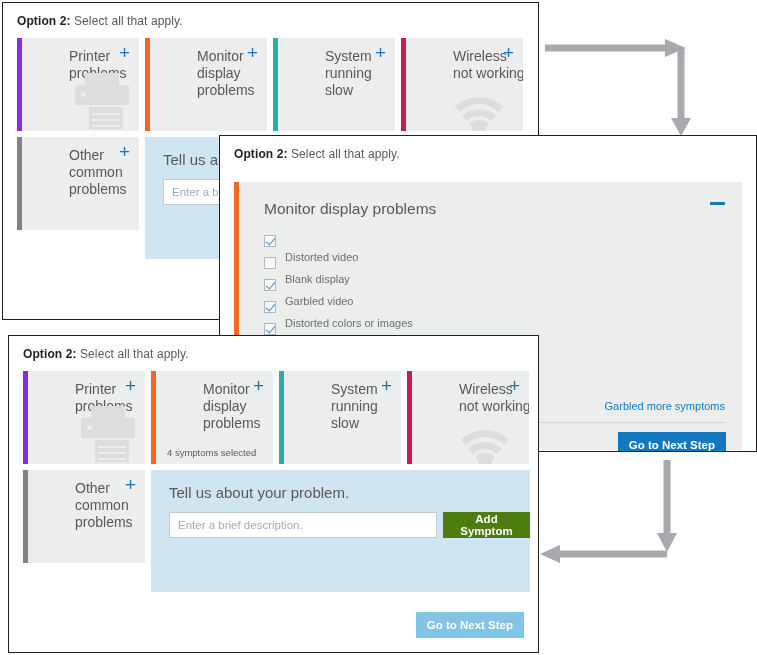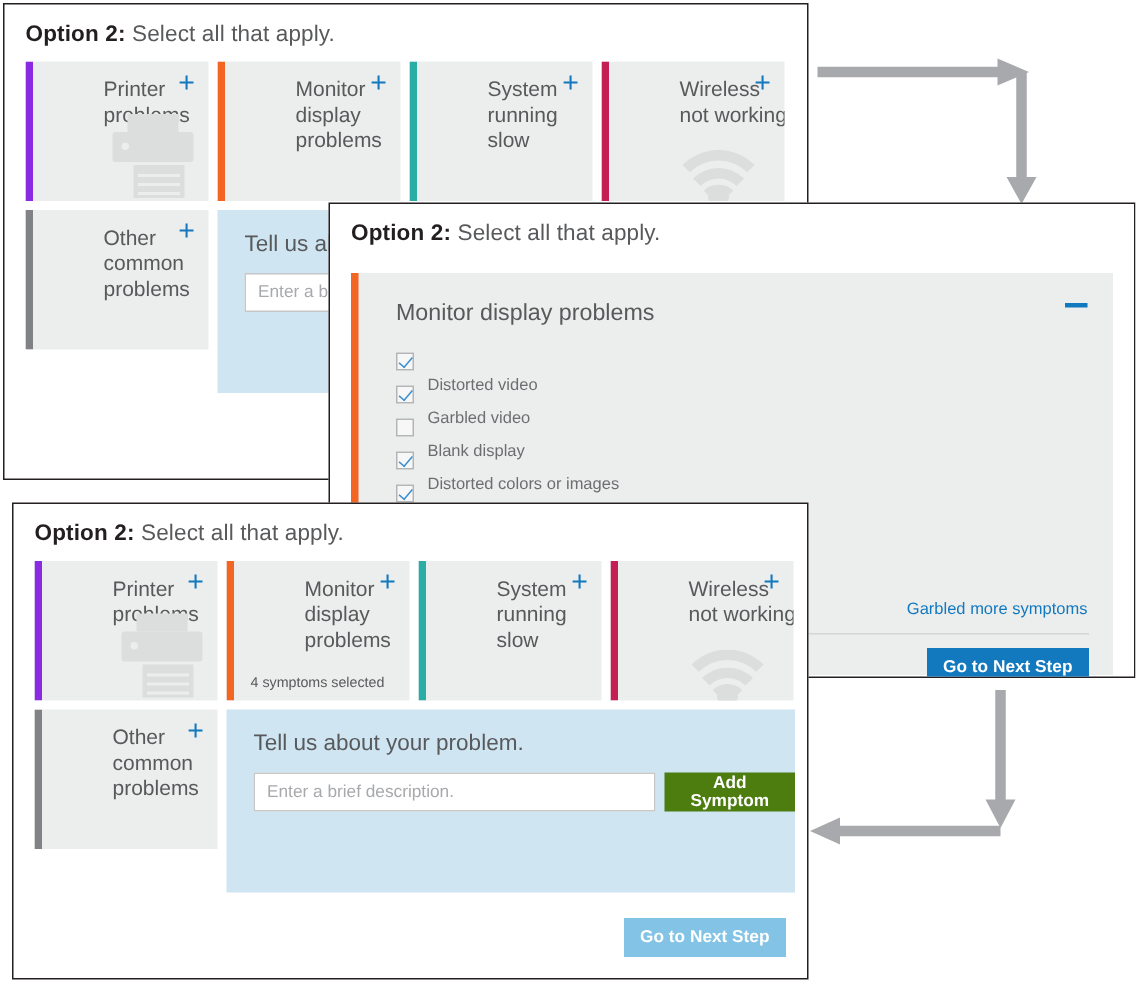--- a/index.html
+++ b/index.html
@@ -15,21 +15,21 @@
 
   
   .panel {
     position: absolute;
     background: #ffffff;
     border: 1px solid #231f20;
     overflow: hidden;
   }
 
   .panel-title {
-    font-size: 15px;
+    font-size: 12px;
     color: #4a4a4a;
     padding: 11px 0 10px 14px;
     white-space: nowrap;
     letter-spacing: .1px;
   }
   .panel-title b { color: #231f20; font-weight: bold; }
   .panel-title span.rest { font-weight: normal; color: #58595b; }
 
   
   .tiles {
@@ -299,26 +299,26 @@
     <span class="bar"></span>
     <span class="d-title">Monitor display problems</span>
     <span class="minus"></span>
 
     <div class="checklist">
       <div class="chk-row">
         <span class="chk-box on"></span>
         <span class="chk-label">Distorted video</span>
       </div>
       <div class="chk-row">
+        <span class="chk-box"></span>
+        <span class="chk-label">Blank display</span>
+      </div>
+      <div class="chk-row">
         <span class="chk-box on"></span>
         <span class="chk-label">Garbled video</span>
-      </div>
-      <div class="chk-row">
-        <span class="chk-box"></span>
-        <span class="chk-label">Blank display</span>
       </div>
       <div class="chk-row">
         <span class="chk-box on"></span>
         <span class="chk-label">Distorted colors or images</span>
       </div>
       <div class="chk-row">
         <span class="chk-box on"></span>
         <span class="chk-label">Fuzzy images</span>
       </div>
     </div>

